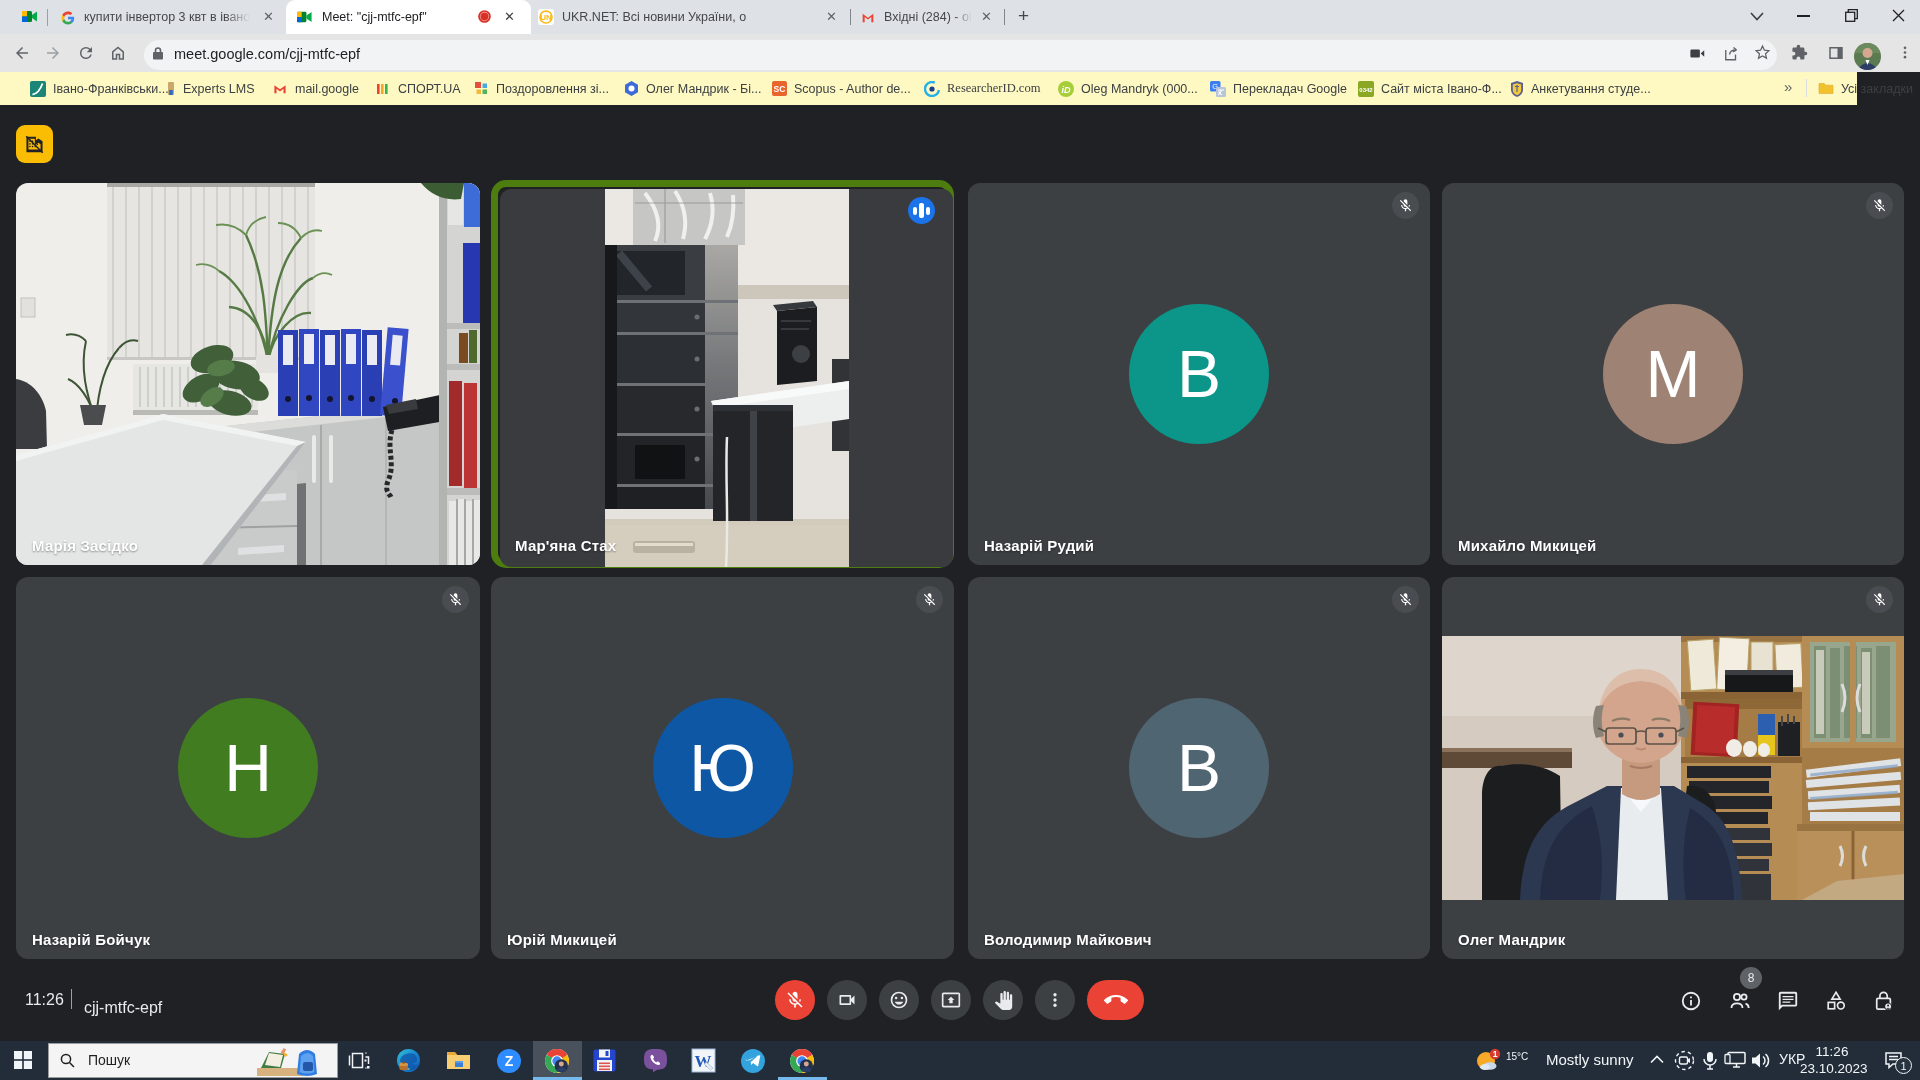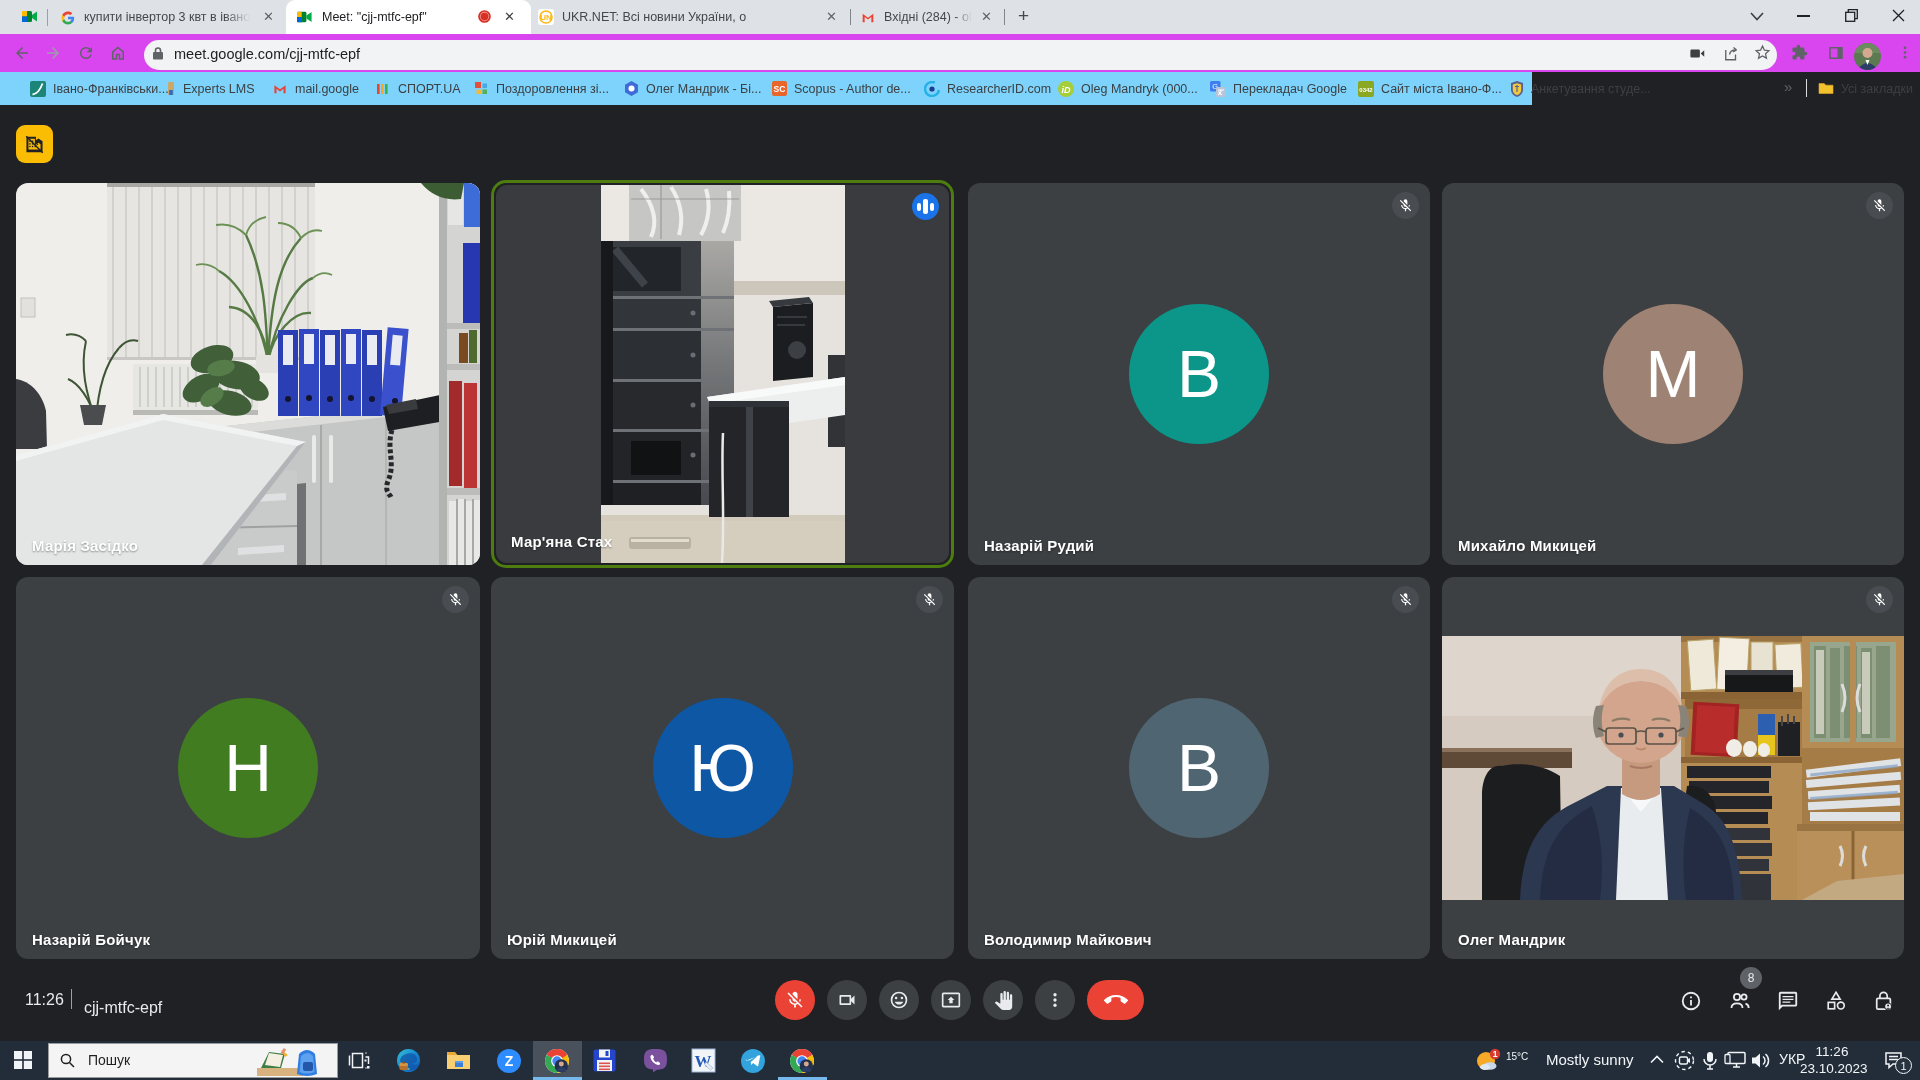--- a/index.html
+++ b/index.html
@@ -6,24 +6,24 @@
   html,body { width:1920px; height:1080px; overflow:hidden; background:#202124;
     font-family:"Liberation Sans", sans-serif; }
   .abs { position:absolute; }
   
   #tabstrip { position:absolute; left:0; top:0; width:1920px; height:34px; background:#dee1e6; }
   .tabtitle { font-size:12.5px; color:#45474b; white-space:nowrap; overflow:hidden; }
   .tabx { color:#5f6368; font-size:13px; }
   #activetab { position:absolute; left:286px; top:0px; width:245px; height:34px;
     background:#fff; border-radius:9px 9px 0 0; }
   
-  #toolbar { position:absolute; left:0; top:34px; width:1920px; height:38px; background:#d946ef; }
+  #toolbar { position:absolute; left:0; top:34px; width:1920px; height:38px; background:#e5e5e5; }
   #omnibox { position:absolute; left:144px; top:6px; width:1633px; height:30px; background:#f1f3f4; border-radius:15px; }
   
-  #bookmarks { position:absolute; left:0; top:72px; width:1532px; height:33px; background:#7dd3fc; }
+  #bookmarks { position:absolute; left:0; top:72px; width:1857px; height:33px; background:#fef9c3; }
   .bm { position:absolute; top:0; height:33px; display:flex; align-items:center; gap:7px;
         font-size:12.5px; color:#3c4043; white-space:nowrap; }
   
   #meet { position:absolute; left:0; top:105px; width:1920px; height:936px; background:#202124; }
   .tile { position:absolute; background:#3c4043; border-radius:12px; overflow:hidden; }
   .avatar { position:absolute; left:50%; top:50%; transform:translate(-50%,-50%);
     width:140px; height:140px; border-radius:50%; display:flex; align-items:center; justify-content:center;
     color:#fff; font-size:66px; font-weight:400; }
   .nametag { position:absolute; left:16px; bottom:11px; color:#fff; font-size:15px; font-weight:700;
     letter-spacing:.2px; text-shadow:0 1px 2px rgba(0,0,0,.4); }
@@ -216,21 +216,21 @@
       </svg>
     <span>Олег Мандрик - Бі...</span>
   </div>
   <div class="bm" style="left:772px;">
     <svg width="15" height="15" viewBox="0 0 15 15">
         <rect width="15" height="15" rx="2" fill="#e8652c"></rect>
         <text x="7.5" y="11" font-size="8.5" font-weight="bold" fill="#fff" text-anchor="middle">SC</text>
       </svg>
     <span>Scopus - Author de...</span>
   </div>
-  <div class="bm" style="left:924px;">
+  <div class="bm" style="left:924px;font-family:Liberation Serif, serif;">
     <svg width="16" height="16" viewBox="0 0 16 16">
         <circle cx="8" cy="8" r="7" fill="none" stroke="#25b0e6" stroke-width="2.4" stroke-dasharray="26 9" transform="rotate(80 8 8)"></circle>
         <circle cx="8" cy="8" r="2.6" fill="#1b3f8f"></circle>
       </svg>
     <span>ResearcherID.com</span>
   </div>
   <div class="bm" style="left:1058px;">
     <svg width="16" height="16" viewBox="0 0 16 16">
         <circle cx="8" cy="8" r="8" fill="#a6ce39"></circle>
         <text x="8" y="11.5" font-size="9" font-weight="bold" fill="#fff" text-anchor="middle" font-style="italic">iD</text>
@@ -453,21 +453,21 @@
         <rect x="450" y="318" width="6" height="64"></rect>
           <rect x="458" y="317" width="6" height="65"></rect>
       </g>
       <line x1="441" y1="316" x2="441" y2="382" stroke="#9a9a98" stroke-width="1.5"></line>
       <line x1="449" y1="316" x2="449" y2="382" stroke="#9a9a98" stroke-width="1.5"></line>
       <line x1="457" y1="316" x2="457" y2="382" stroke="#9a9a98" stroke-width="1.5"></line>
     </svg>
     <div class="nametag">Марія Засідко</div>
   </div>
 
-  <div class="abs" id="t2wrap" style="left:491px; top:75px; width:463px; height:388px; border:3px solid #4d7c0f; border-radius:15px;">
+  <div class="abs" id="t2wrap" style="left:491px; top:75px; width:463px; height:388px; border:7px solid #4d7c0f; border-radius:15px;">
     <div class="tile" id="t2" style="left:2px; top:2px; width:453px; height:378px; background:#393b3f; border-radius:11px; position:absolute;">
       <svg class="abs" style="left:105px; top:0;" width="244" height="378" viewBox="0 0 244 378">
         <rect width="244" height="378" fill="#e6e3de"></rect>
         <rect x="0" y="0" width="244" height="96" fill="#ebe8e4"></rect>
         <rect x="0" y="96" width="244" height="14" fill="#cdc6ba"></rect>
         <rect x="0" y="330" width="244" height="48" fill="#d2cabb"></rect>
 
         <path d="M28 0 H140 V56 H28 Z" fill="#c6c6c4"></path>
         <g stroke="#f4f4f2" stroke-width="4" fill="none" opacity=".9">
           <path d="M40 4 Q60 30 50 52"></path>

